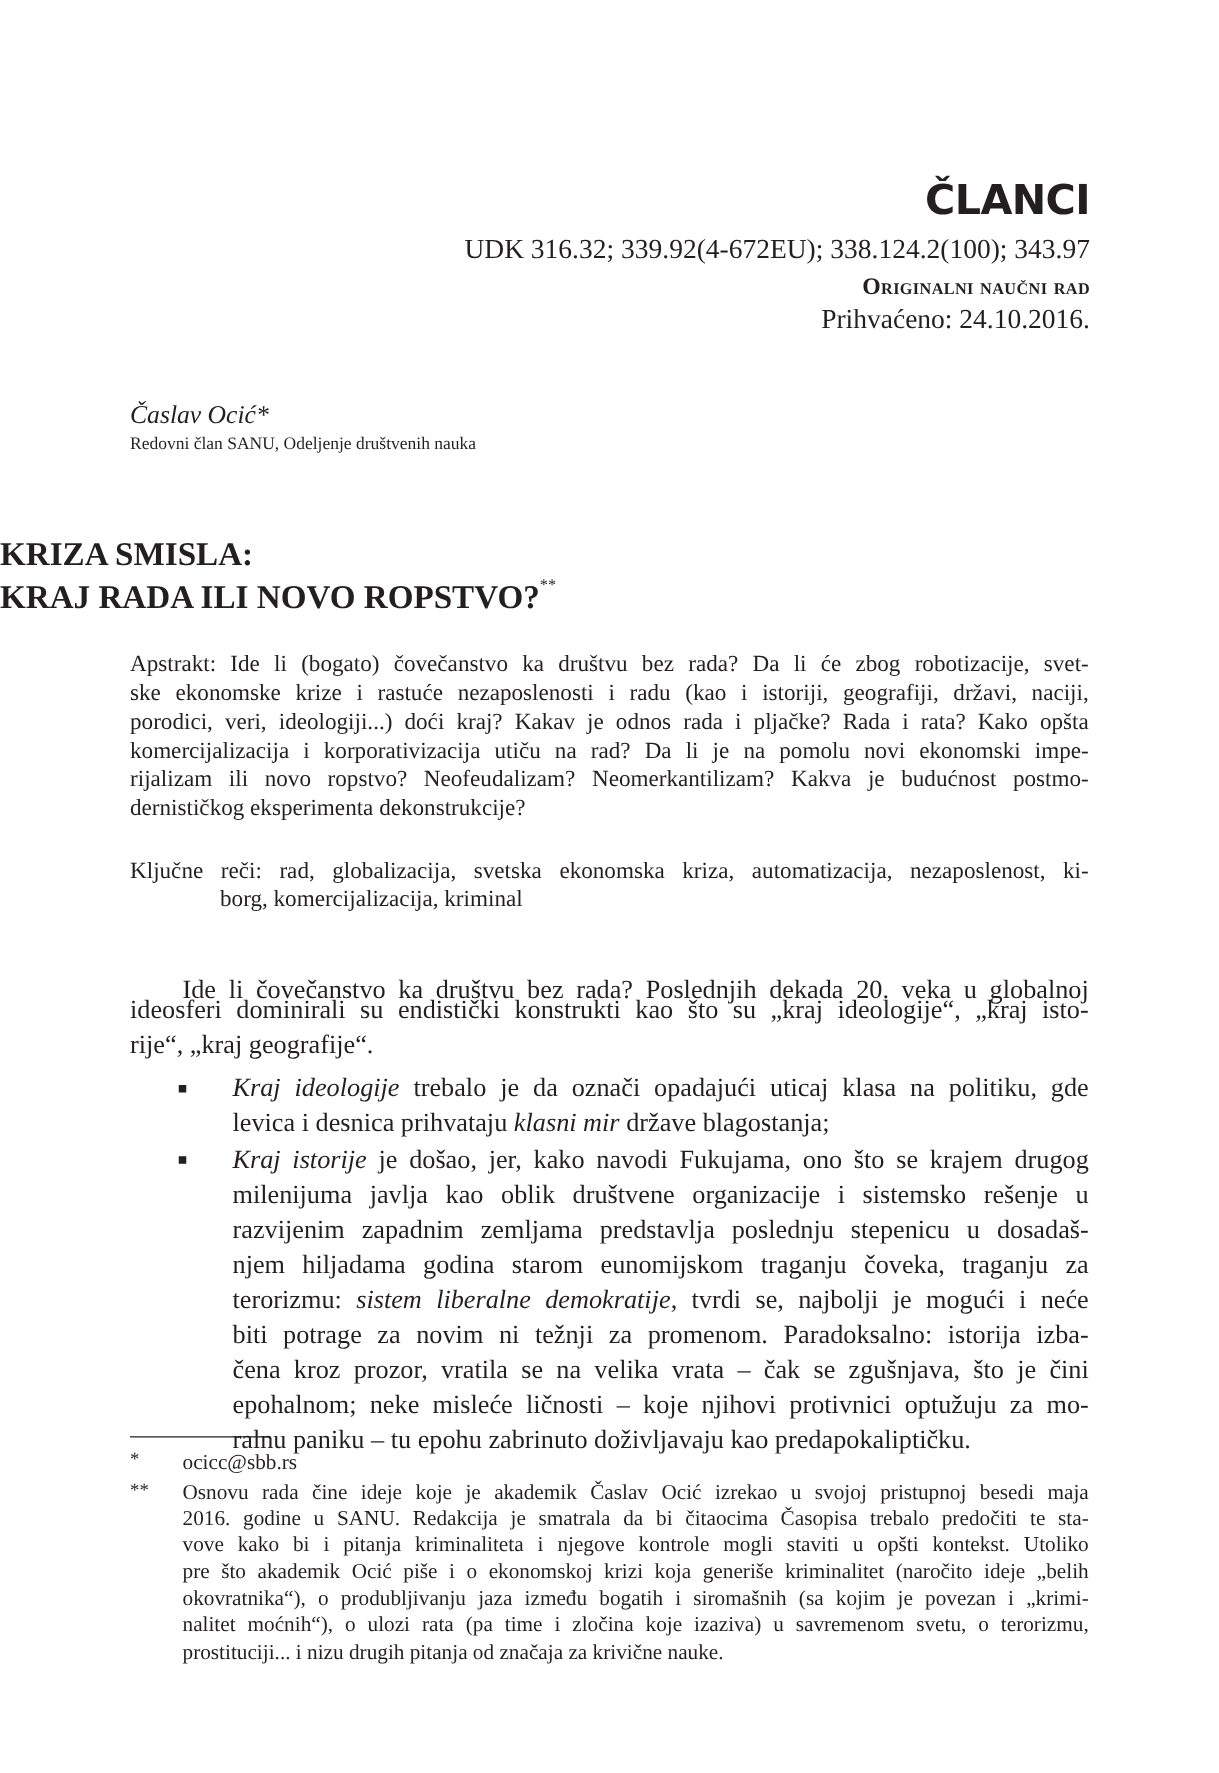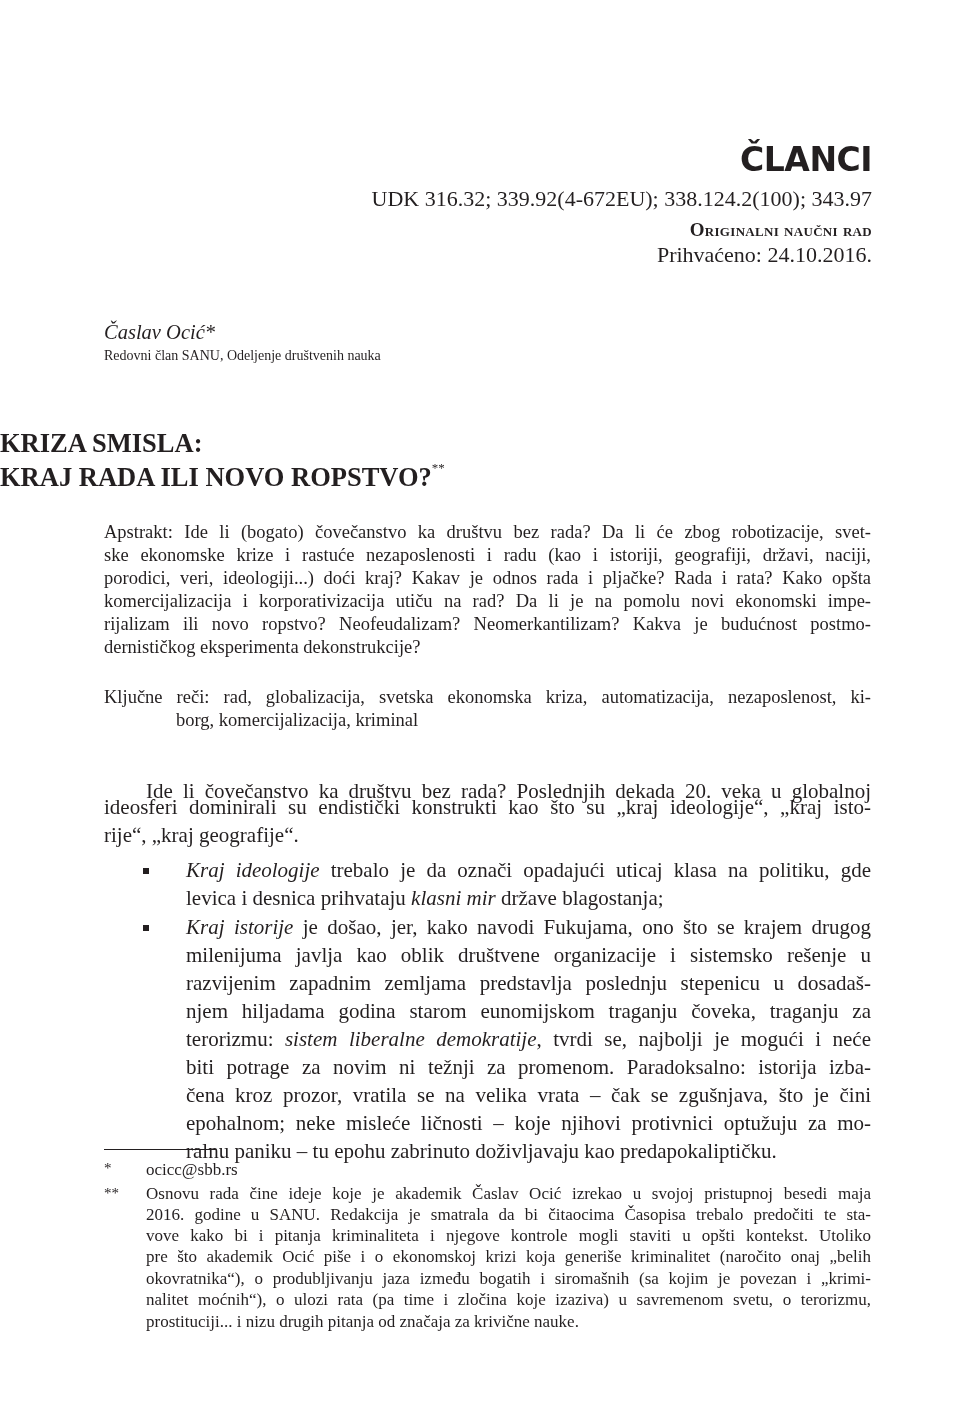--- a/index.html
+++ b/index.html
@@ -91,17 +91,17 @@
 </div>
 
 <div class="rule"></div>
 <div>
   <div class="fnmark" style="top:1160px">*</div>
   <div class="fn last" style="top:1159px">ocicc@sbb.rs</div>
   <div class="fnmark" style="top:1185px">**</div>
   <div class="fn" style="top:1183px">Osnovu rada čine ideje koje je akademik Časlav Ocić izrekao u svojoj pristupnoj besedi maja</div>
   <div class="fn" style="top:1204px">2016. godine u SANU. Redakcija je smatrala da bi čitaocima Časopisa trebalo predočiti te sta-</div>
   <div class="fn" style="top:1225px">vove kako bi i pitanja kriminaliteta i njegove kontrole mogli staviti u opšti kontekst. Utoliko</div>
-  <div class="fn" style="top:1246px">pre što akademik Ocić piše i o ekonomskoj krizi koja generiše kriminalitet (naročito onaj „belih</div>
+  <div class="fn" style="top:1246px">pre što akademik Ocić piše i o ekonomskoj krizi koja generiše kriminalitet (naročito ideje „belih</div>
   <div class="fn" style="top:1268px">okovratnika“), o produbljivanju jaza između bogatih i siromašnih (sa kojim je povezan i „krimi-</div>
   <div class="fn" style="top:1289px">nalitet moćnih“), o ulozi rata (pa time i zločina koje izaziva) u savremenom svetu, o terorizmu,</div>
   <div class="fn last" style="top:1311px">prostituciji... i nizu drugih pitanja od značaja za krivične nauke.</div>
 </div>
 
 </body></html>

